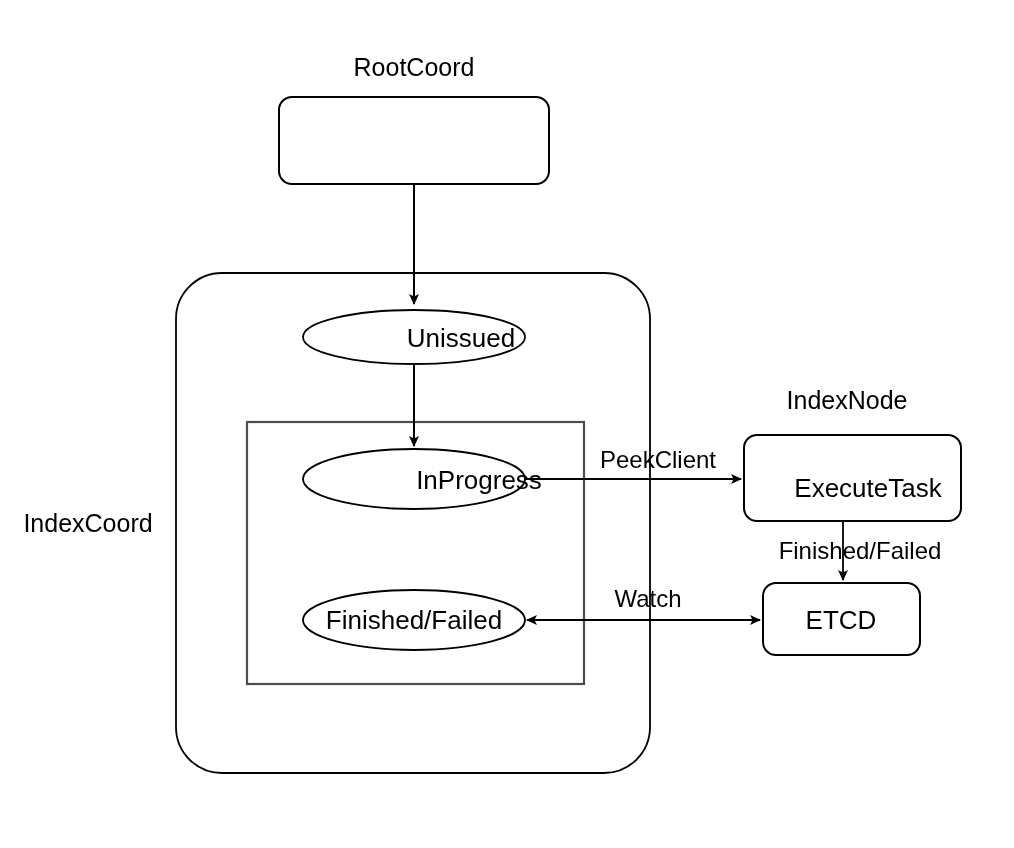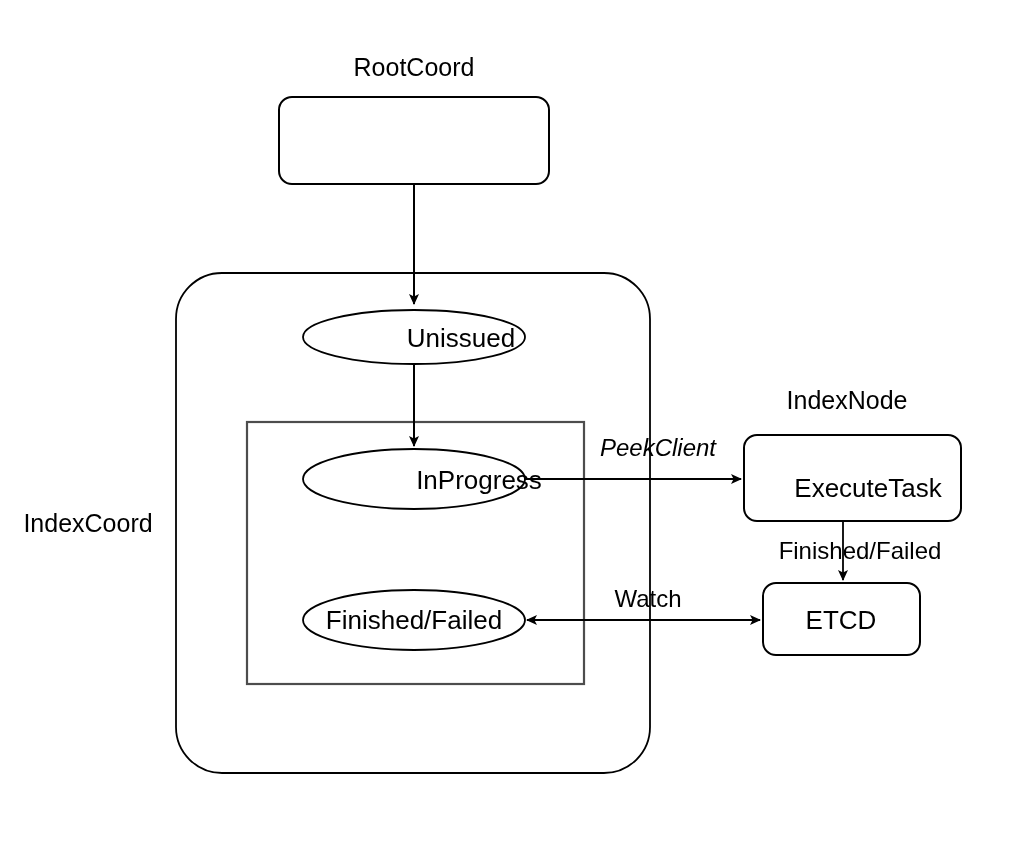--- a/index.html
+++ b/index.html
@@ -90,21 +90,21 @@
 
   <div class="lbl group-text center" style="left:88px; top:523px;">IndexCoord</div>
 
   <div class="lbl node-text center" style="left:414px; top:338px;margin-left:47px;">Unissued</div>
 
   <div class="lbl node-text center" style="left:435px; top:480px;margin-left:44px;">InProgress</div>
 
   <div class="lbl node-text center" style="left:414px; top:620px;">Finished/Failed</div>
 
 
-  <div class="lbl edge-text center" style="left:658px; top:448px;font-style:italic;">PeekClient</div>
+  <div class="lbl edge-text center" style="left:658px; top:460px;">PeekClient</div>
 
   <div class="lbl group-text center" style="left:847px; top:400px;">IndexNode</div>
 
   <div class="lbl node-text center" style="left:852px; top:488px;margin-left:16px;">ExecuteTask</div>
 
   <div class="lbl edge-text center" style="left:860px; top:551px;">Finished/Failed</div>
 
   <div class="lbl edge-text center" style="left:648px; top:599px;">Watch</div>
 
   <div class="lbl node-text center" style="left:841px; top:620px;">ETCD</div>

